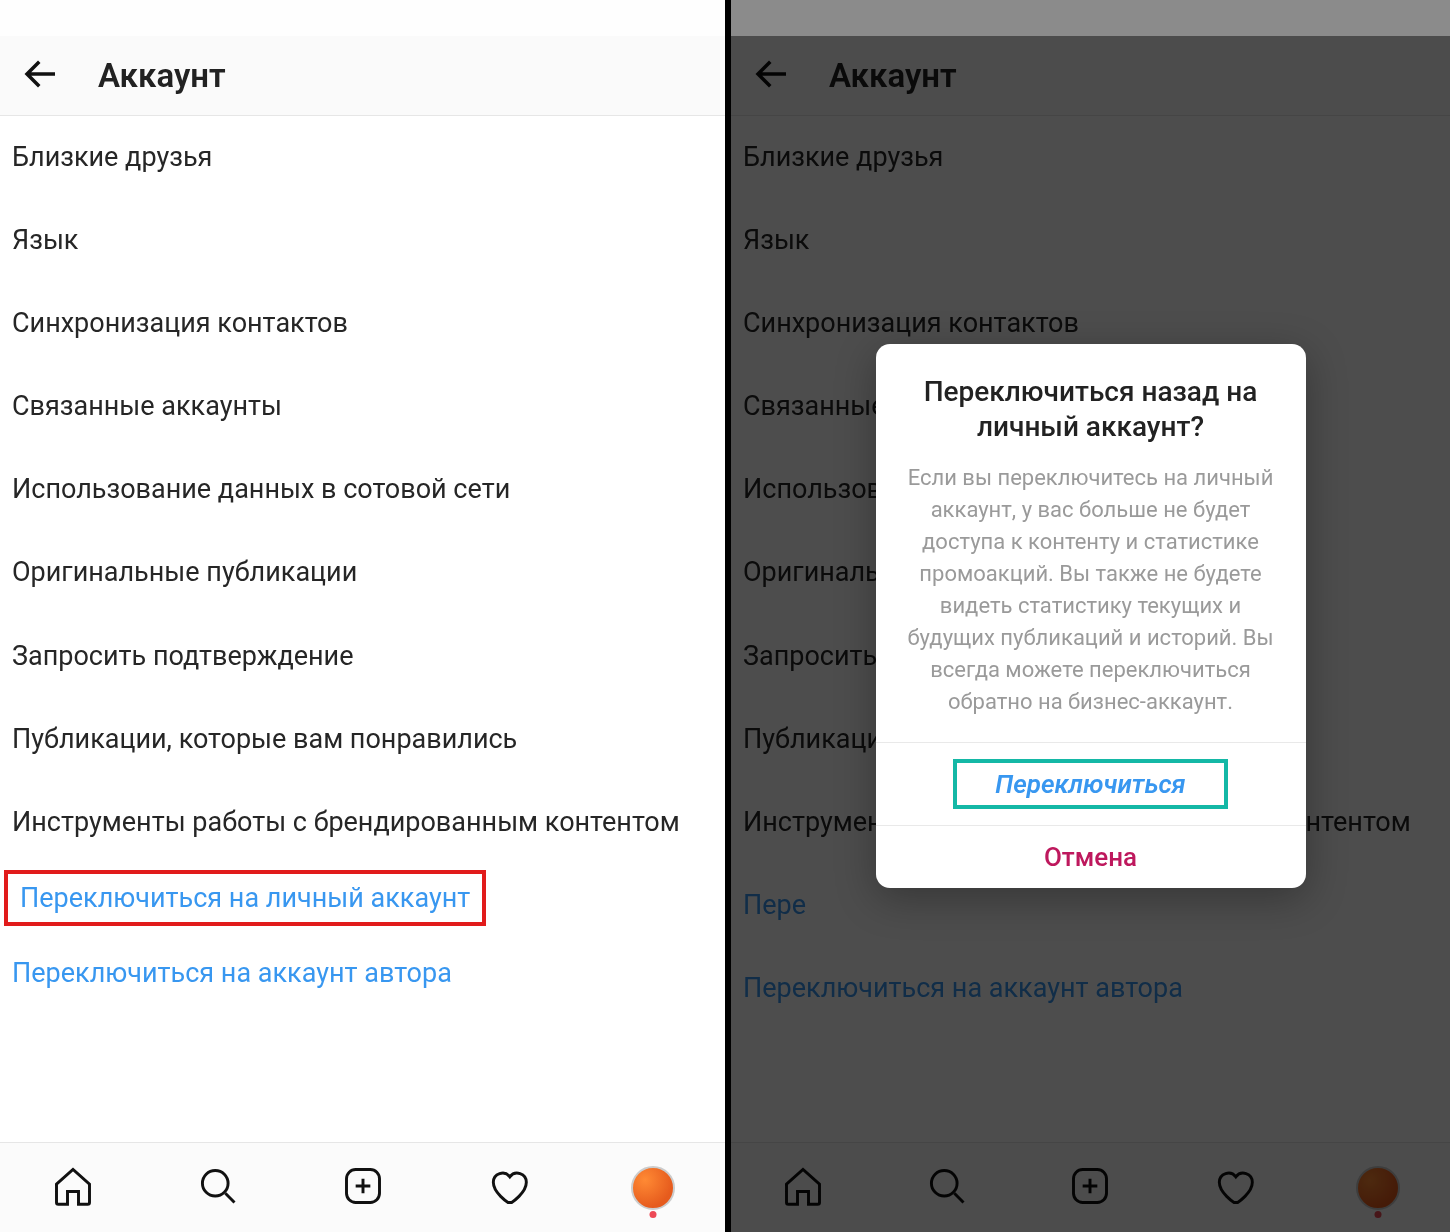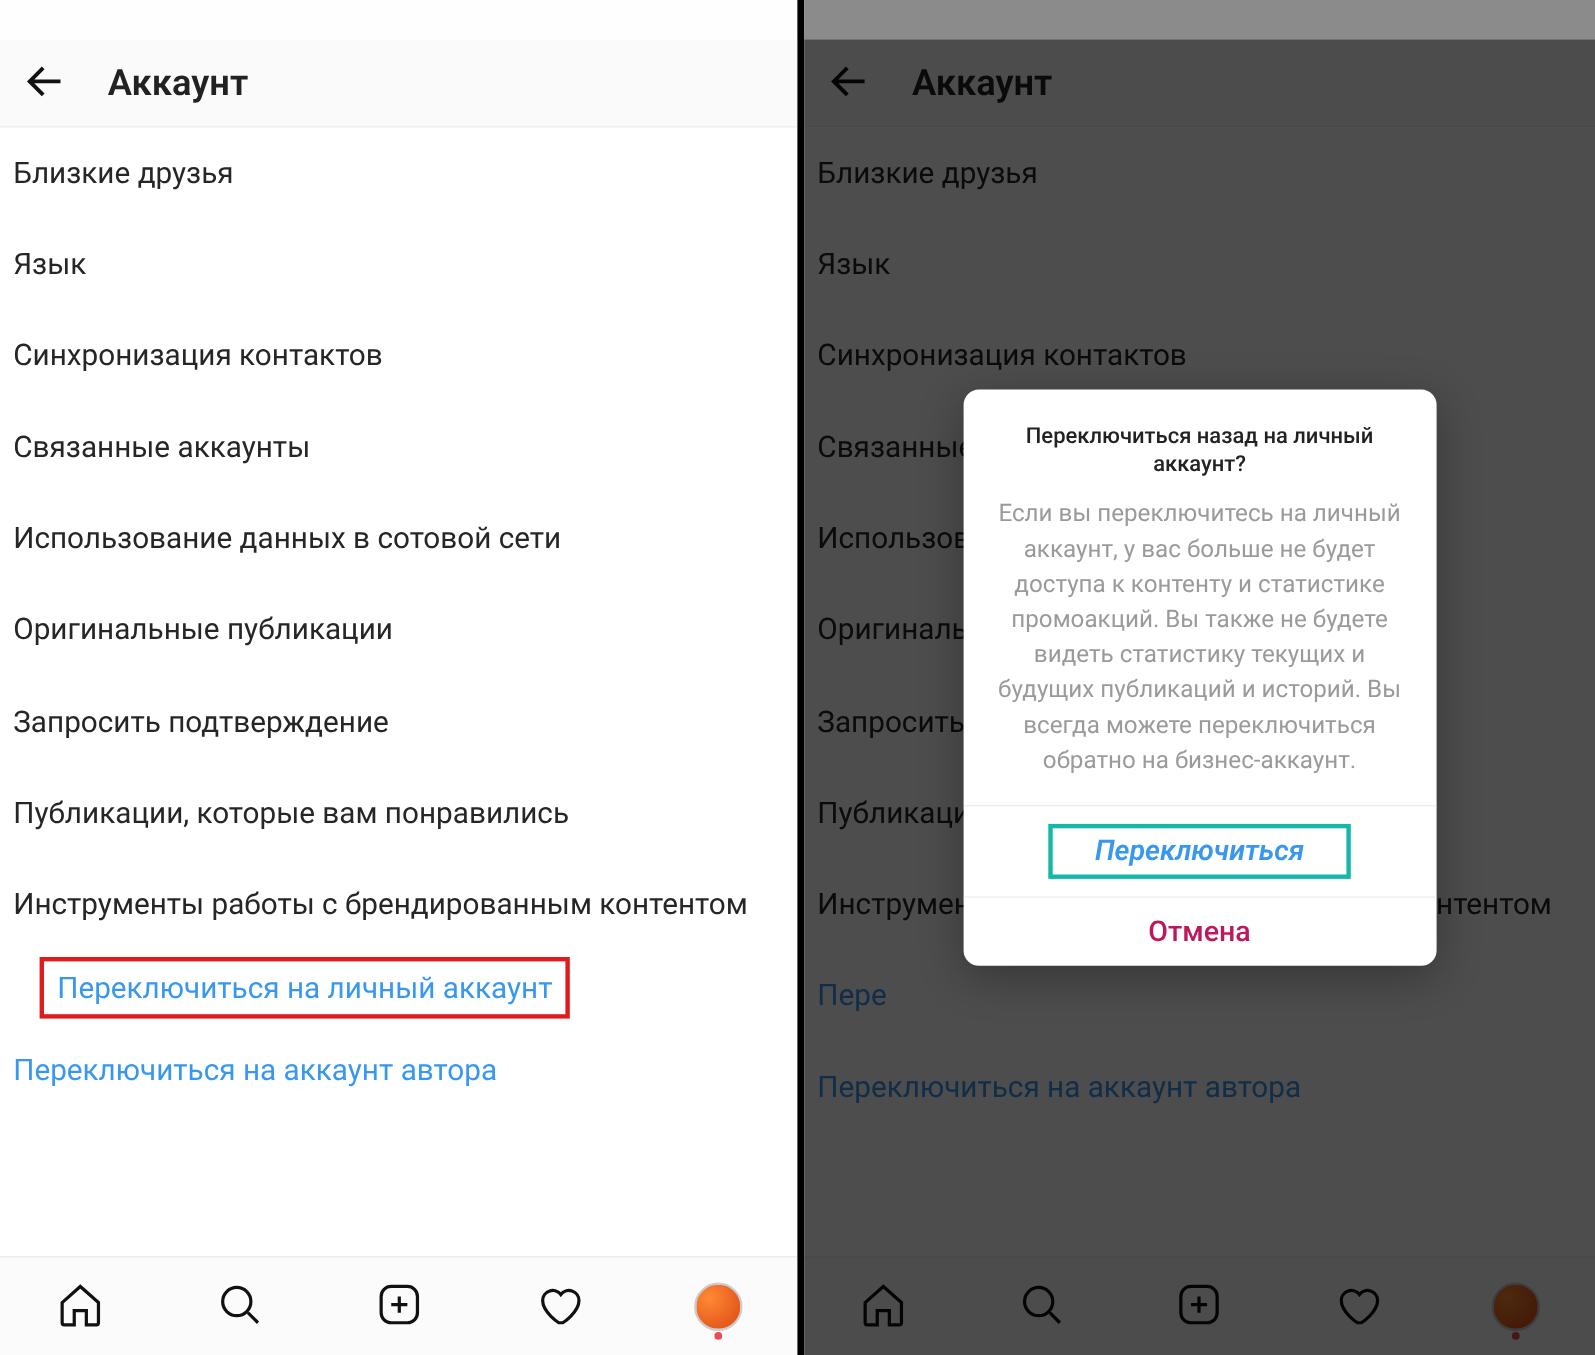--- a/index.html
+++ b/index.html
@@ -45,21 +45,21 @@
     padding: 24px 12px;
     font-size: 27px;
     color: #262626;
     line-height: 1.3;
   }
   .item.link { color: #3897f0; }
   .redbox {
     border: 4px solid #e11b1b;
     display: inline-block;
     padding: 8px 12px;
-    margin: 6px 36px;
+    margin: 6px 4px;
   }
   .redbox .inner {
     font-size: 27px;
     color: #3897f0;
   }
   .bottomnav {
     height: 90px;
     border-top: 1px solid #e6e6e6;
     background: #fbfbfb;
     display: flex;
@@ -93,21 +93,21 @@
     background: #fff;
     border-radius: 14px;
     overflow: hidden;
     box-shadow: 0 10px 40px rgba(0,0,0,0.3);
   }
   .dialog-body {
     padding: 30px 28px 24px;
     text-align: center;
   }
   .dialog-title {
-    font-size: 20px;
+    font-size: 28px;
     font-weight: 500;
     color: #222;
     margin-bottom: 18px;
     line-height: 1.25;
   }
   .dialog-text {
     font-size: 22px;
     color: #9a9a9a;
     line-height: 1.45;
   }

